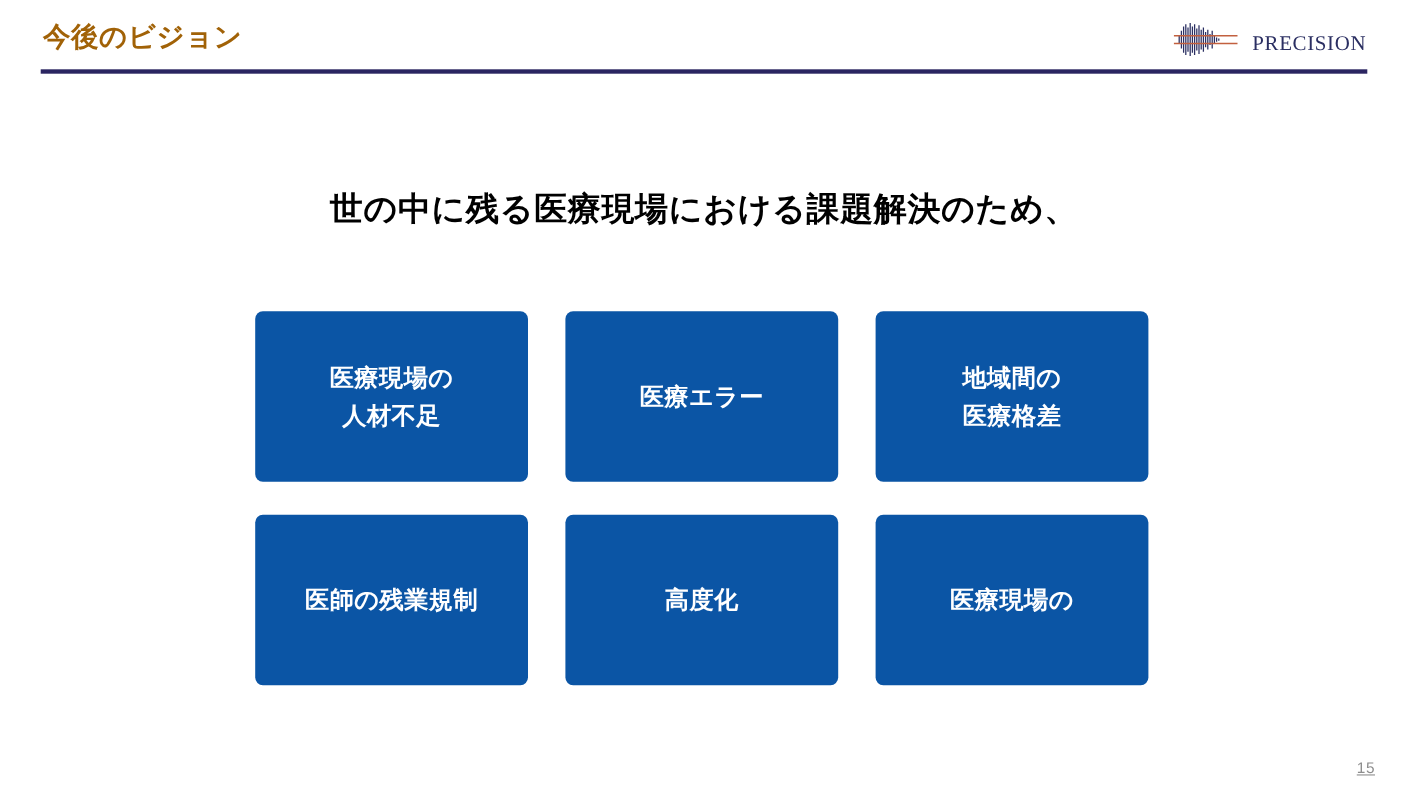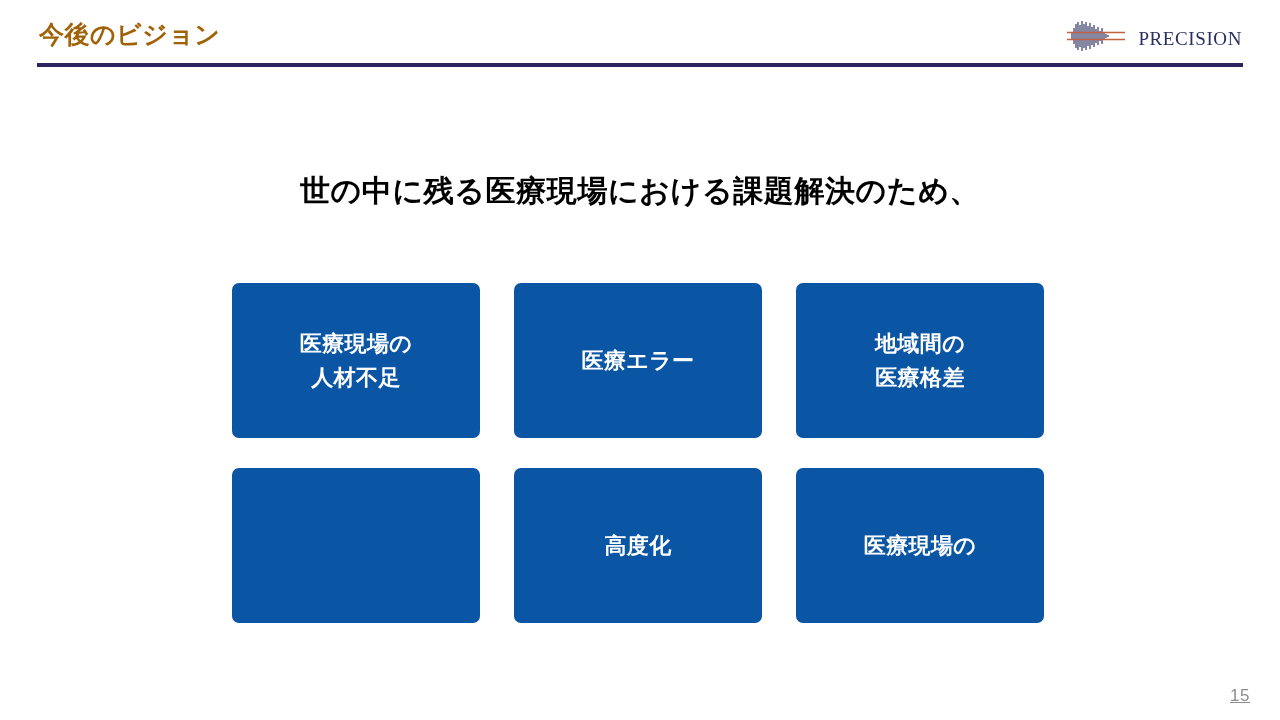--- a/index.html
+++ b/index.html
@@ -114,21 +114,21 @@
     box-sizing: border-box;
     padding: 6px 8px;
   }
   .card-line { display: block; white-space: nowrap; }
 
   
   .page-number {
     position: absolute;
     right: 30px;
     bottom: 14px;
-    font-size: 17px;
+    font-size: 14px;
     color: #8d8d8d;
     letter-spacing: 0.5px;
     text-decoration: underline;
   }
 </style>
 </head>
 <body>
 
 <div class="slide">
 
@@ -183,20 +183,21 @@
     <div class="card">
       <span class="card-line">医療エラー</span>
     </div>
 
     <div class="card">
       <span class="card-line">地域間の</span>
       <span class="card-line">医療格差</span>
     </div>
 
     <div class="card">
+      <span class="card-line">医師の残業規制</span>
     </div>
 
     <div class="card">
       <span class="card-line">高度化</span>
     </div>
 
     <div class="card">
       <span class="card-line">医療現場の</span>
     </div>
 

